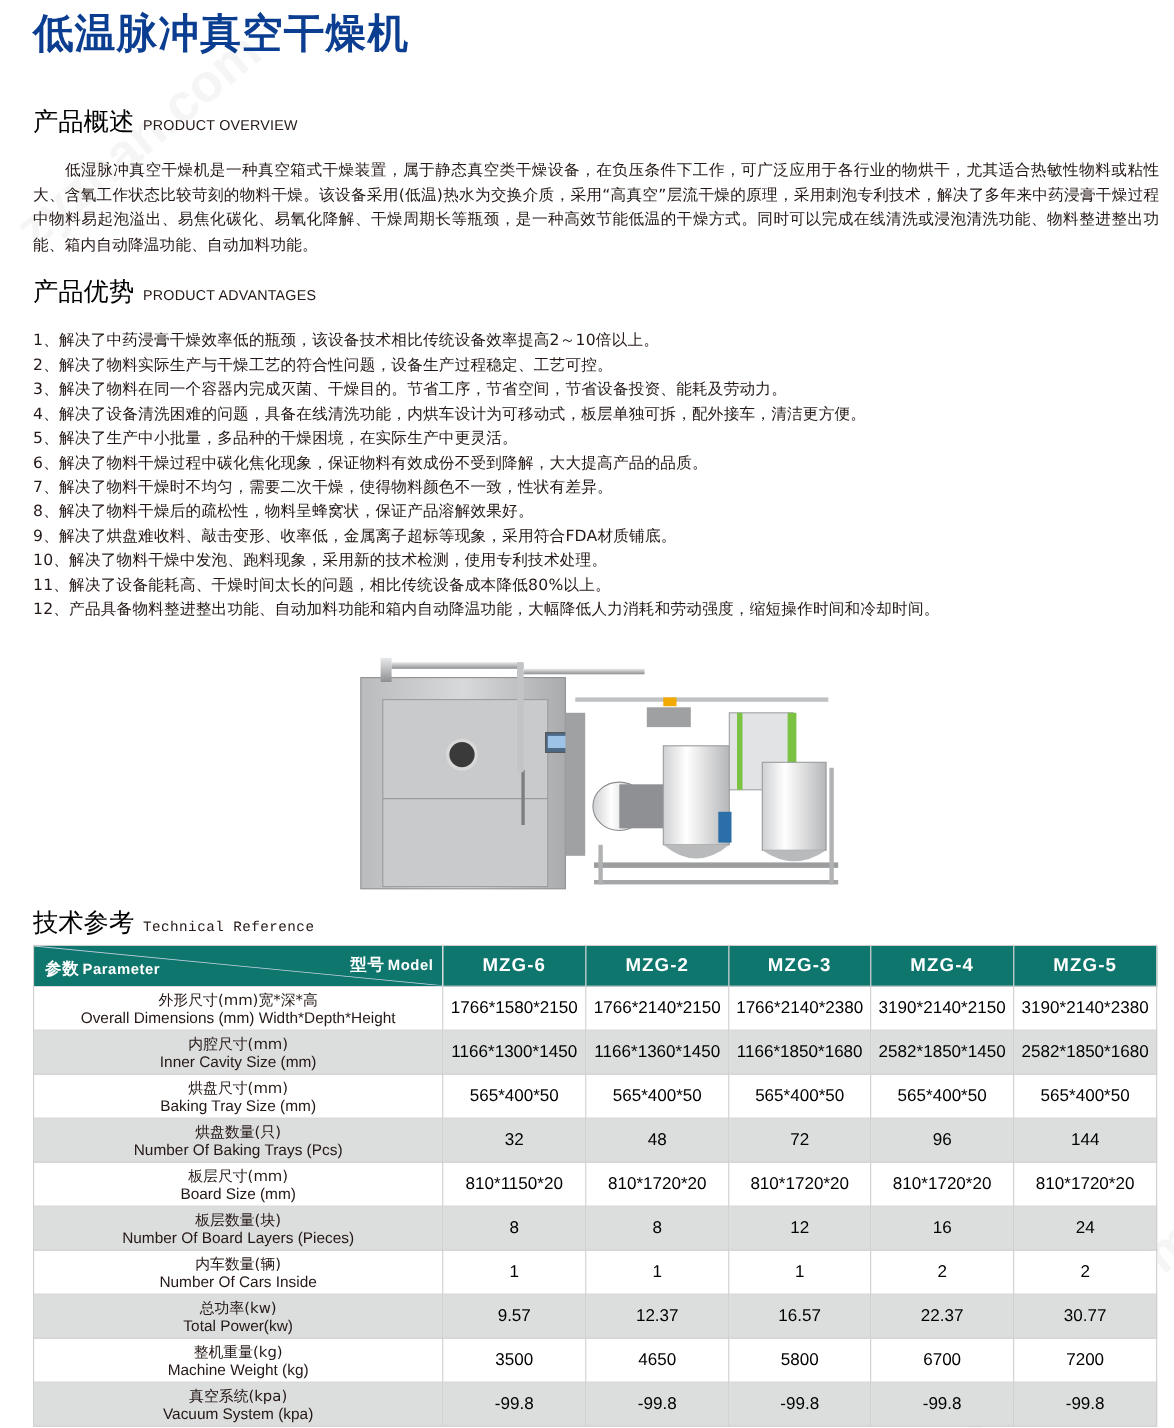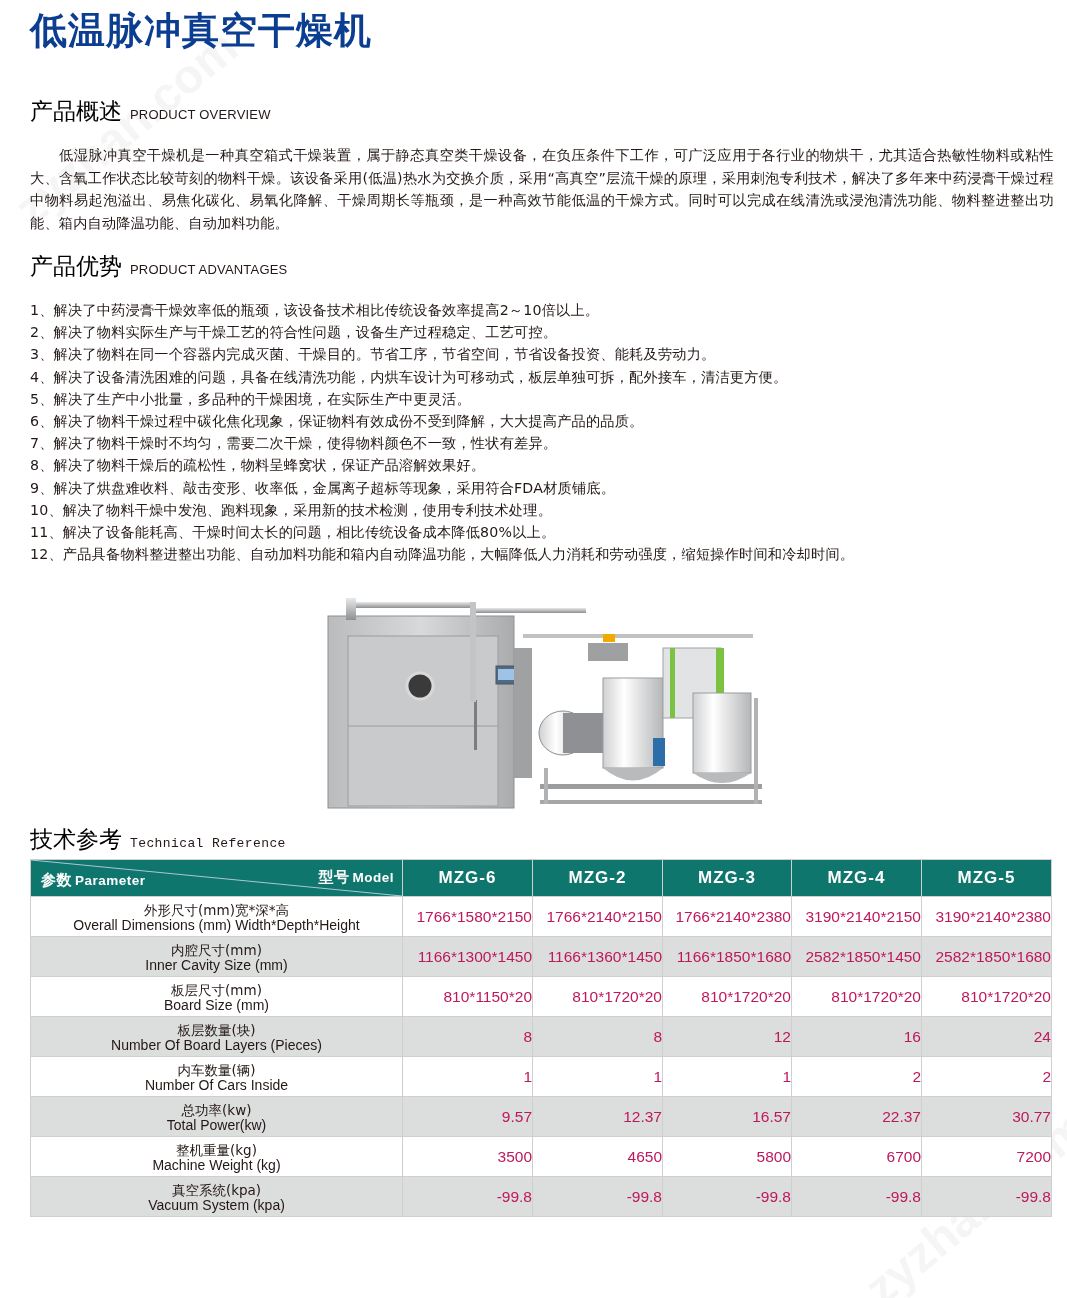--- a/index.html
+++ b/index.html
@@ -38,21 +38,21 @@
   .corner .model-lbl { position: absolute; right: 8px; top: 8px; font-size: 15px; letter-spacing: 0.5px; }
   .corner .param-lbl { position: absolute; left: 10px; bottom: 6px; font-size: 15px; letter-spacing: 0.5px; }
   .corner .model-lbl .en, .corner .param-lbl .en { font-size: 13.5px; margin-left: 3px; }
 
   .spec-table tbody tr { height: 40px; }
   .spec-table tbody tr:nth-child(even) { background: #dcdddd; }
   .spec-table tbody tr:nth-child(odd) { background: #ffffff; }
   .spec-table td.param { padding: 0 2px; line-height: 1; }
   .param .p-cn { display: block; font-size: 13.5px; line-height: 17px; color: #231815; }
   .param .p-en { display: block; font-family: "Liberation Sans", sans-serif; font-size: 14px; line-height: 12px; color: #231815; white-space: nowrap; }
-  .spec-table td.val { font-family: "Liberation Sans", sans-serif; font-size: 15.5px; color: #be185d; white-space: nowrap; text-align: right; }
+  .spec-table td.val { font-family: "Liberation Sans", sans-serif; font-size: 15.5px; color: #000000; white-space: nowrap; }
 
   .watermark {
     position: absolute; color: rgba(160,160,160,0.10); font-family: "Liberation Sans", sans-serif;
     font-size: 48px; font-weight: bold; pointer-events: none; white-space: nowrap;
   }
 </style>
 </head>
 <body>
 
 <div class="watermark" style="left:-10px; top:100px; transform: rotate(-40deg);">zyzhan.com</div>
@@ -188,20 +188,42 @@
           <span class="p-en">Inner Cavity Size (mm)</span>
         </td>
         <td class="val">1166*1300*1450</td>
         <td class="val">1166*1360*1450</td>
         <td class="val">1166*1850*1680</td>
         <td class="val">2582*1850*1450</td>
         <td class="val">2582*1850*1680</td>
       </tr>
       <tr>
         <td class="param">
+          <span class="p-cn">烘盘尺寸(mm)</span>
+          <span class="p-en">Baking Tray Size (mm)</span>
+        </td>
+        <td class="val">565*400*50</td>
+        <td class="val">565*400*50</td>
+        <td class="val">565*400*50</td>
+        <td class="val">565*400*50</td>
+        <td class="val">565*400*50</td>
+      </tr>
+      <tr>
+        <td class="param">
+          <span class="p-cn">烘盘数量(只)</span>
+          <span class="p-en">Number Of Baking Trays (Pcs)</span>
+        </td>
+        <td class="val">32</td>
+        <td class="val">48</td>
+        <td class="val">72</td>
+        <td class="val">96</td>
+        <td class="val">144</td>
+      </tr>
+      <tr>
+        <td class="param">
           <span class="p-cn">板层尺寸(mm)</span>
           <span class="p-en">Board Size (mm)</span>
         </td>
         <td class="val">810*1150*20</td>
         <td class="val">810*1720*20</td>
         <td class="val">810*1720*20</td>
         <td class="val">810*1720*20</td>
         <td class="val">810*1720*20</td>
       </tr>
       <tr>

